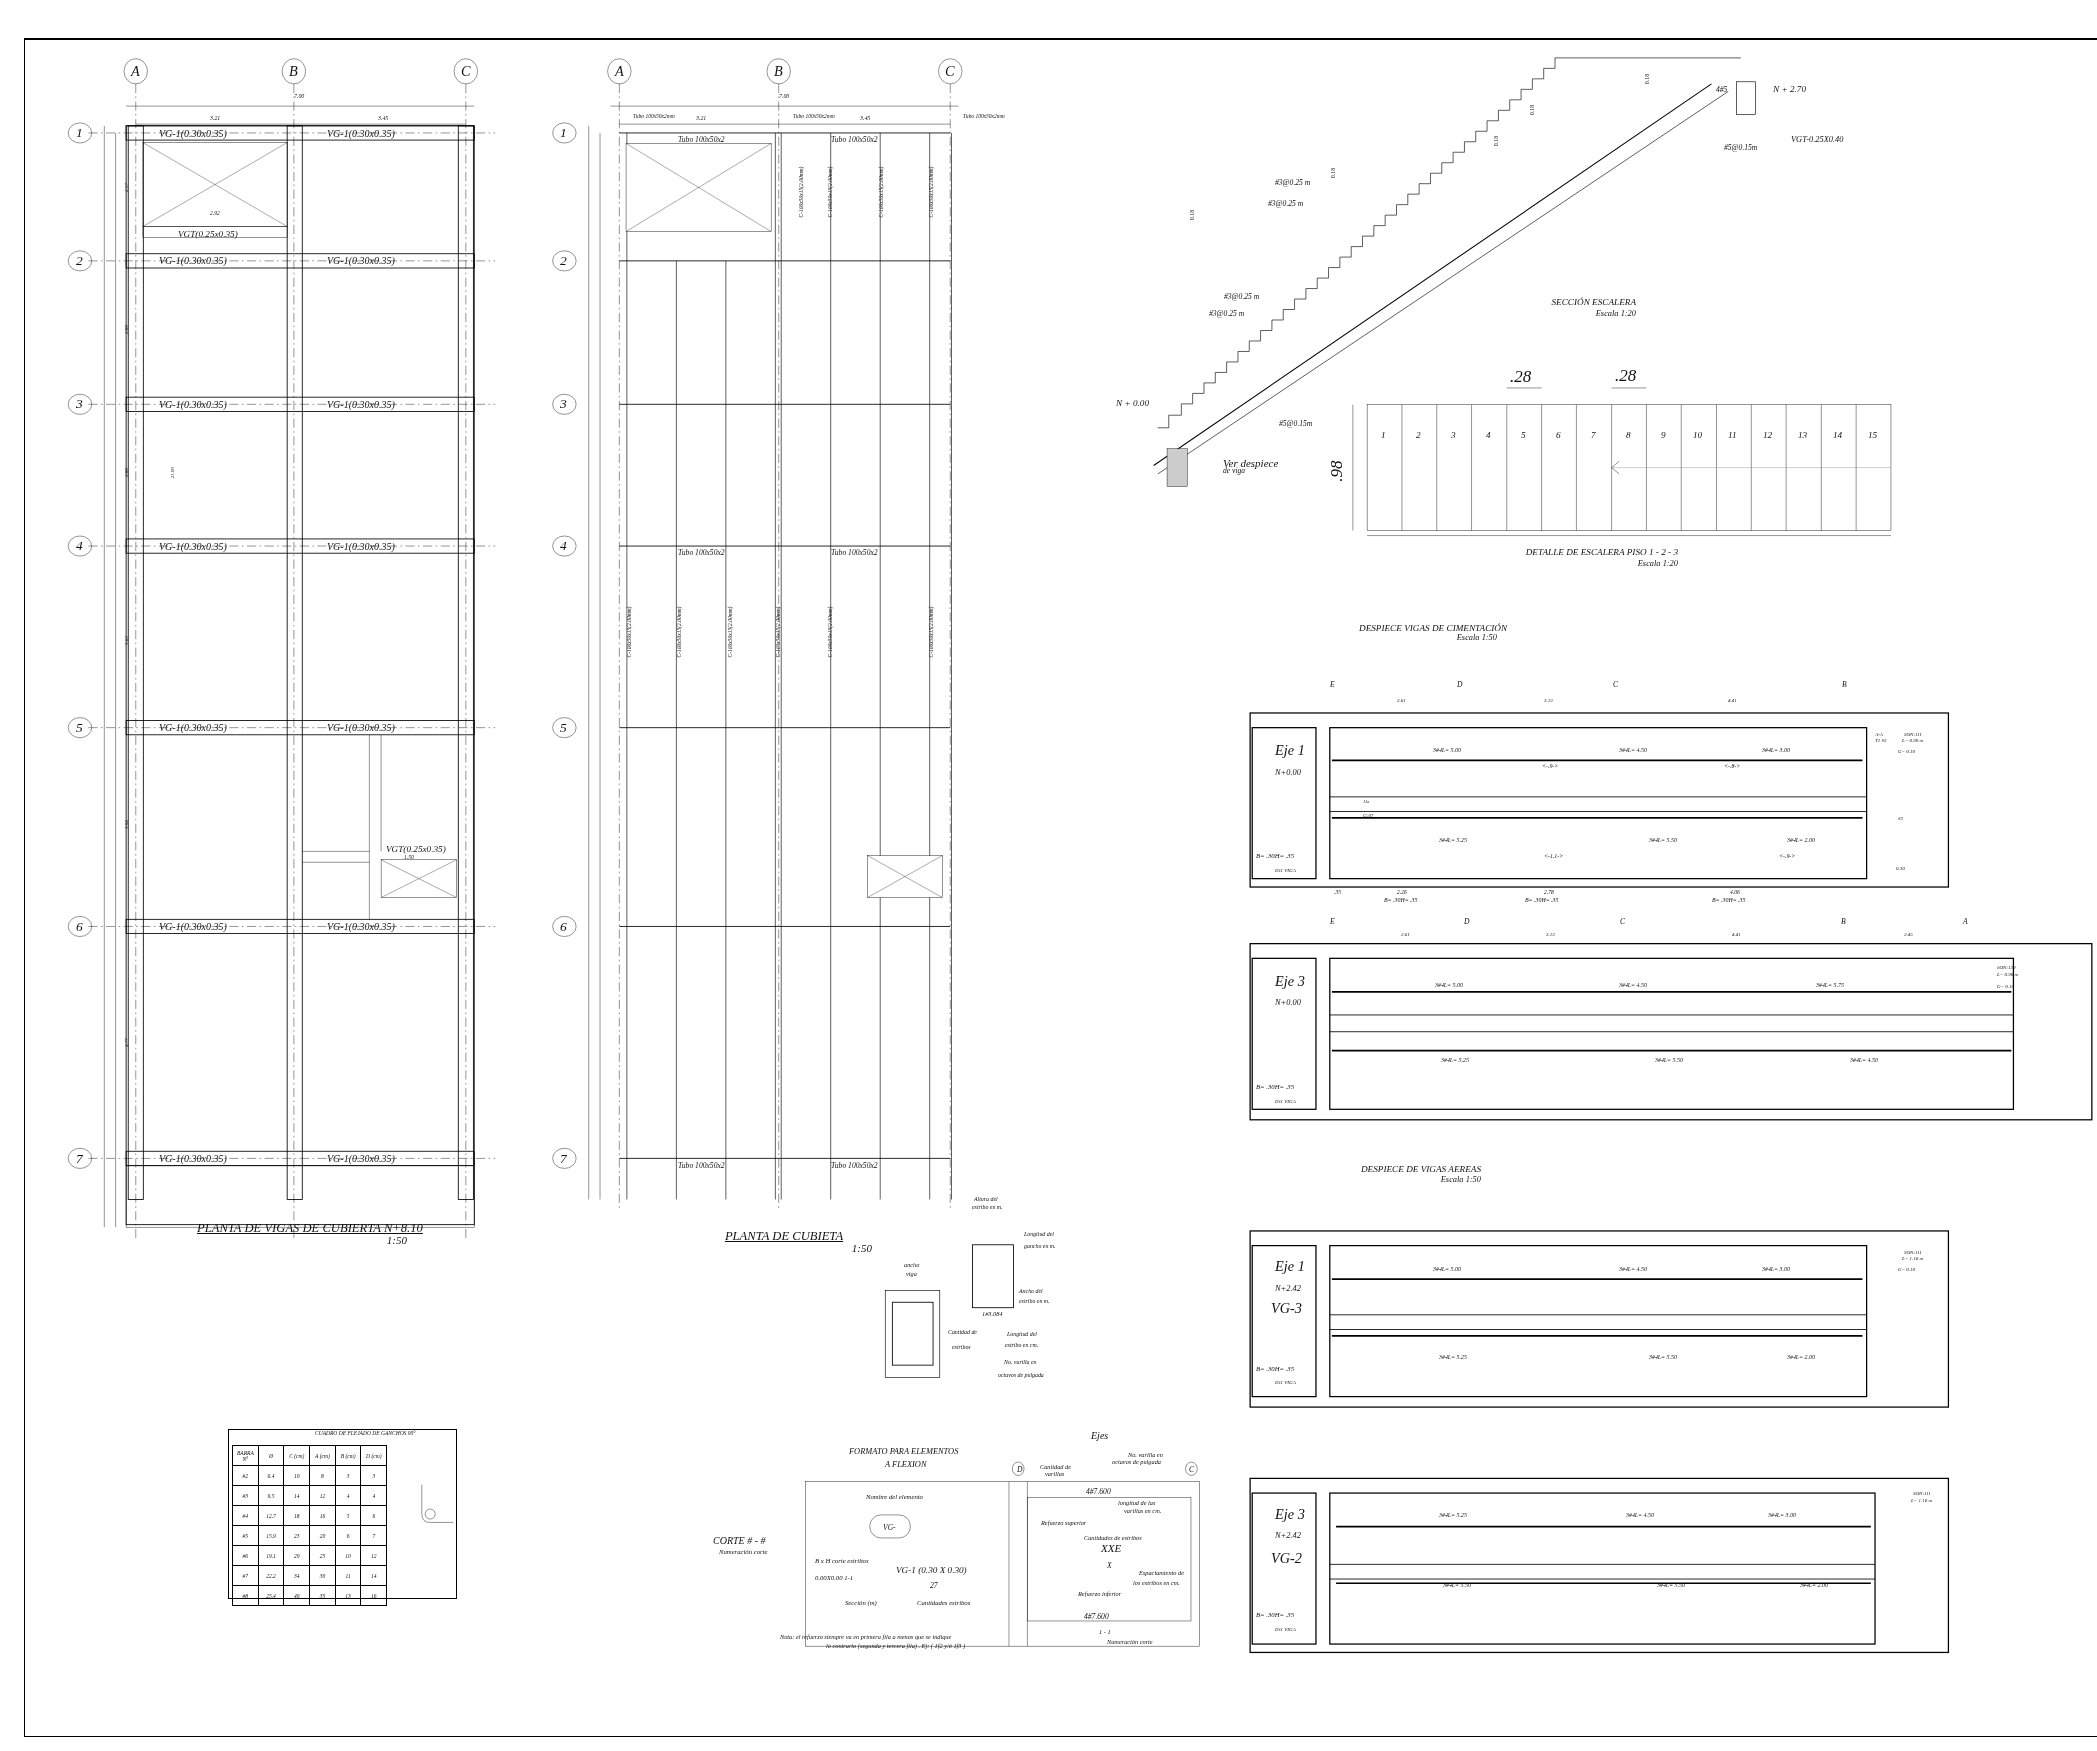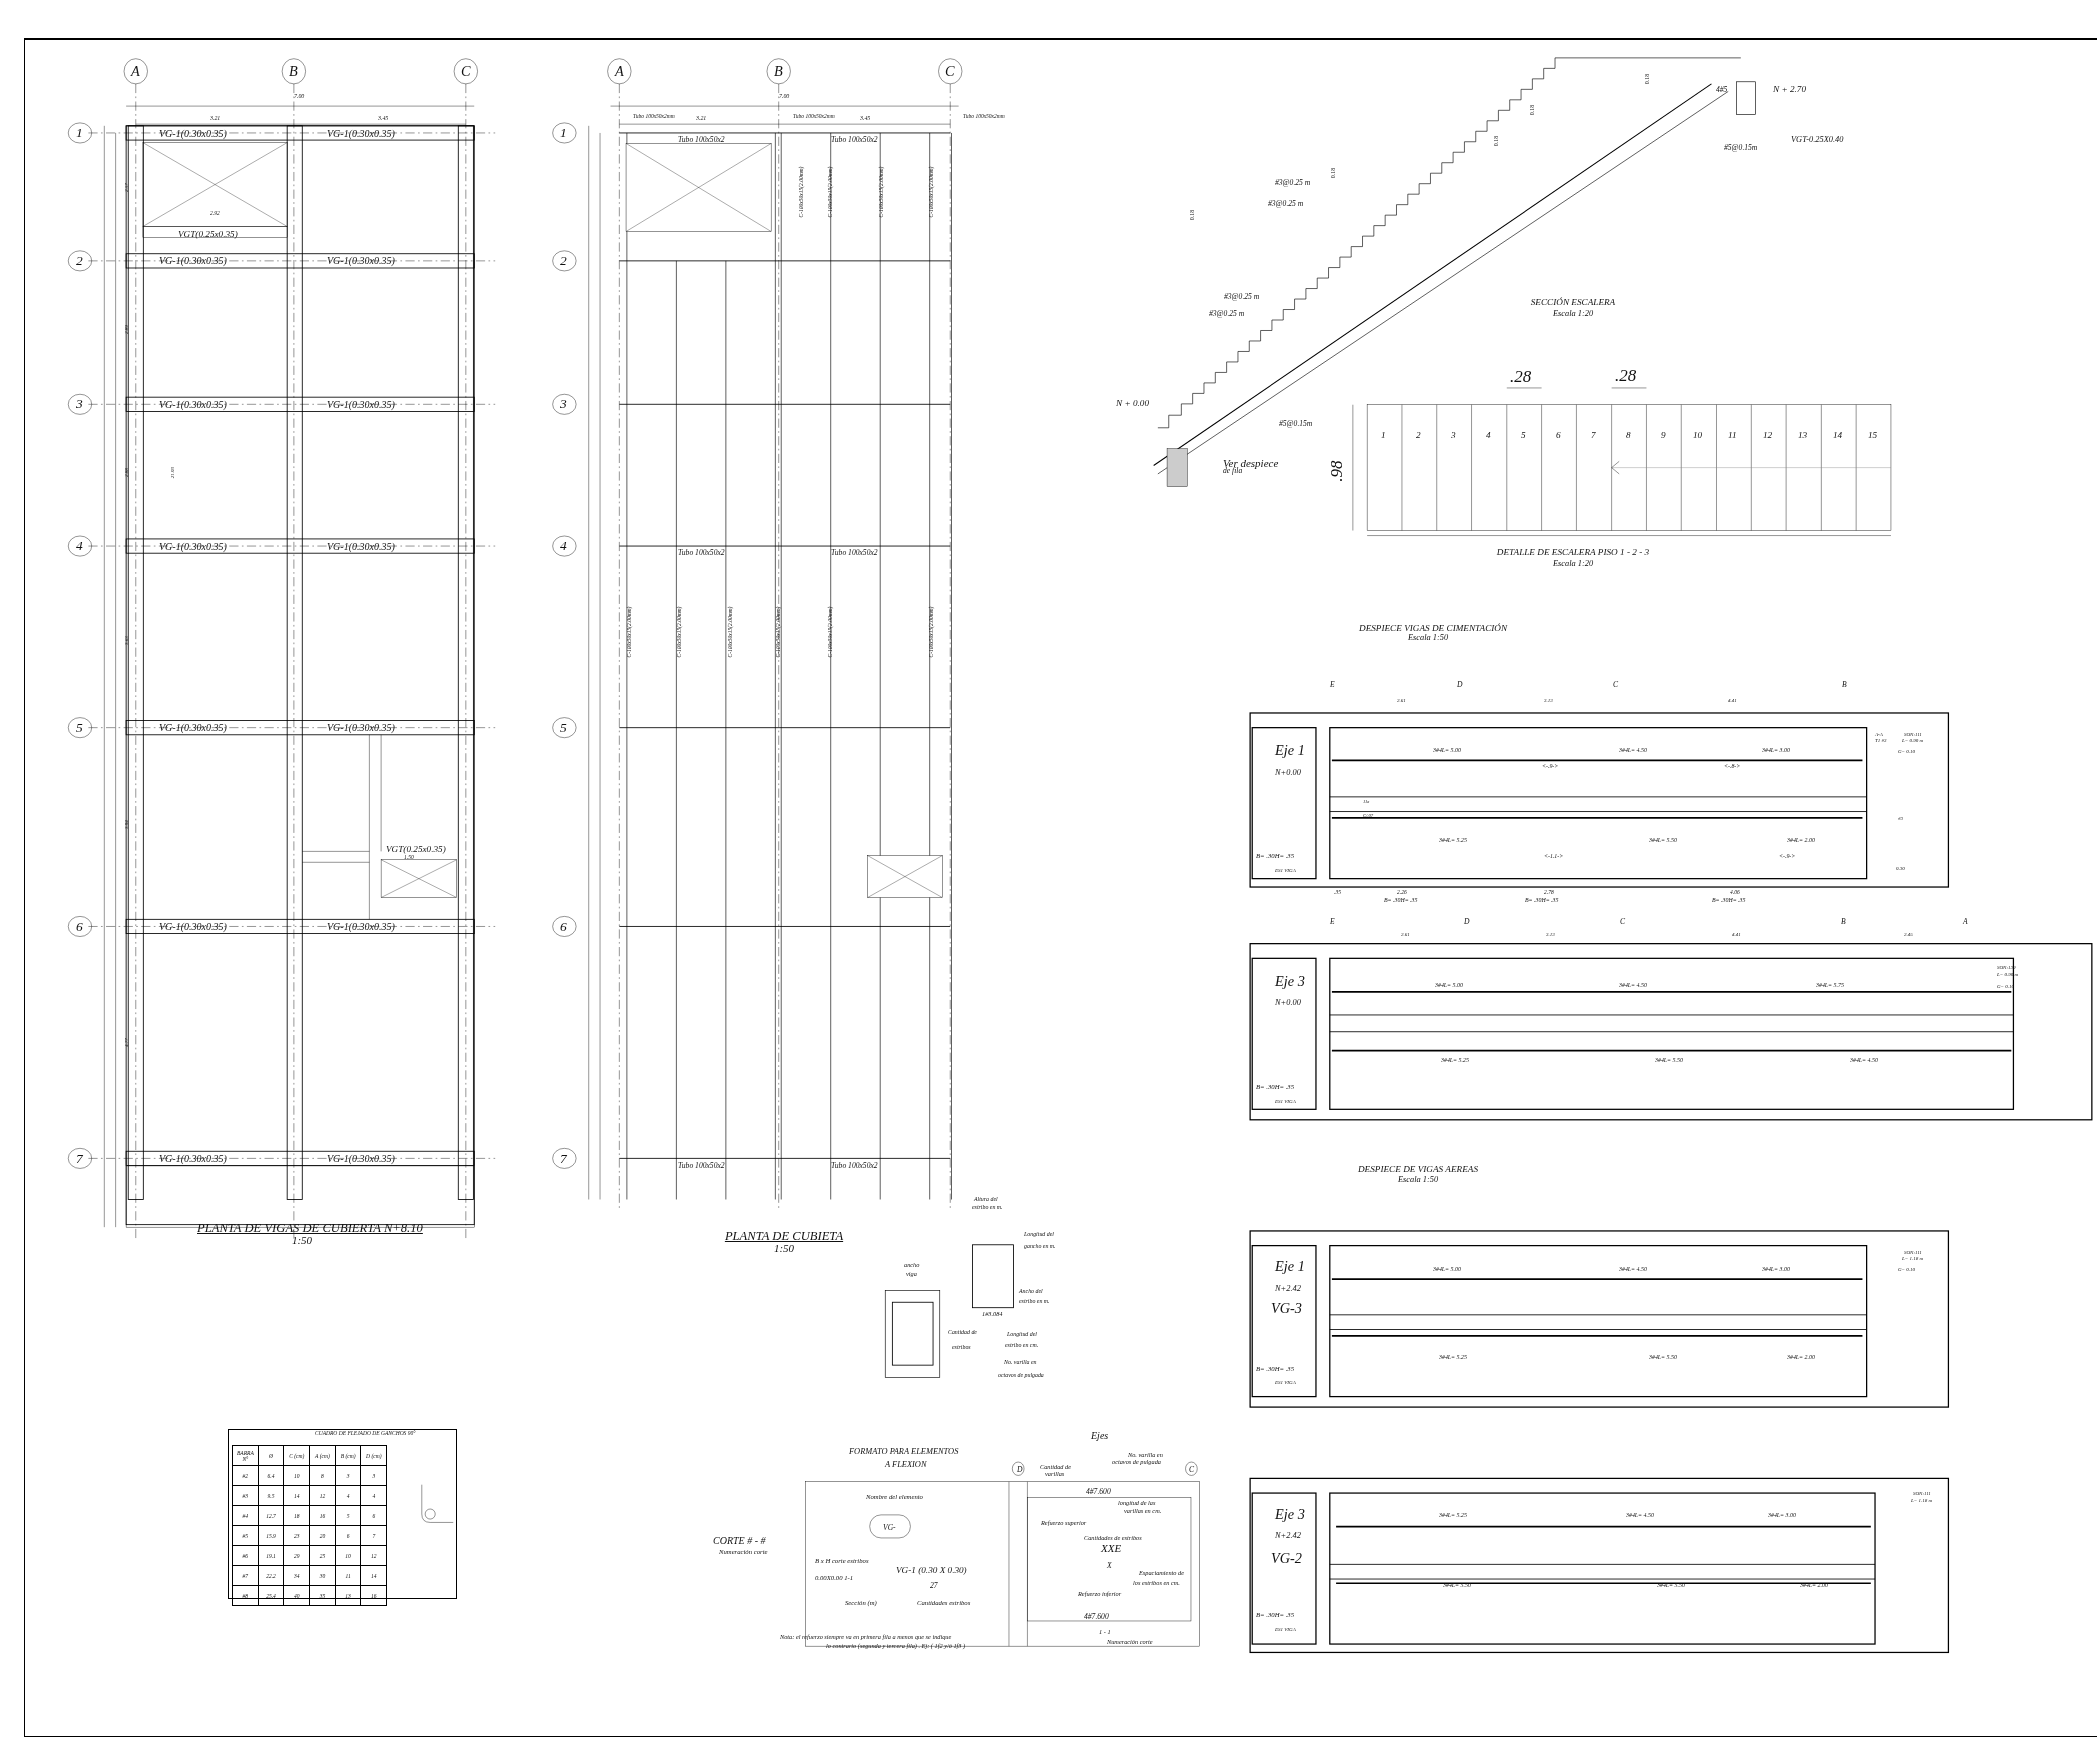--- a/index.html
+++ b/index.html
@@ -1,21 +1,21 @@
 <!DOCTYPE html>
 <html style="font-size:6.7px"><head>
 <meta charset="utf-8">
 <style>
   html,body{margin:0;padding:0;background:#fff;}
   body{width:2145px;height:1751px;position:relative;overflow:hidden;font-family:"Liberation Serif","DejaVu Serif",serif;font-style:italic;color:#111;}
   .sheet{position:absolute;left:24px;top:38px;width:2121px;height:1699px;border-top:2.5px solid #000;border-left:0.8px solid #000;border-bottom:1.3px solid #000;box-sizing:border-box;}
   svg{position:absolute;left:0;top:0;}
   .t{position:absolute;white-space:nowrap;font-style:italic;}
   .title{font-size:12.6px;text-decoration:underline;text-align:center;}
-  .sub{font-size:11px;text-align:center;}
+  .sub{font-size:11px;text-align:right;}
   table.hooks{border-collapse:collapse;position:absolute;left:232px;top:1445px;font-size:5.5px;}
   table.hooks td,table.hooks th{border:0.4px solid #000;width:22.7px;height:17px;text-align:center;font-weight:normal;font-style:italic;}
 </style>
 </head>
 <body>
 
 <div class="sheet"></div>
 
 <div>
 <svg width="2145" height="1751" viewBox="0 0 5113 4175">
@@ -237,21 +237,21 @@
 <span class="t" style="left:1275px;top:178px;font-size:7.6px">#3@0.25 m</span>
 <span class="t" style="left:1268px;top:199px;font-size:7.6px">#3@0.25 m</span>
 <span class="t" style="left:1224px;top:292px;font-size:7.6px">#3@0.25 m</span>
 <span class="t" style="left:1209px;top:309px;font-size:7.6px">#3@0.25 m</span>
 <span class="t" style="left:1642px;top:76px;font-size:5.9px;font-style:normal;transform:rotate(-90deg)">0.18</span>
 <span class="t" style="left:1527px;top:107px;font-size:5.9px;font-style:normal;transform:rotate(-90deg)">0.18</span>
 <span class="t" style="left:1491px;top:138px;font-size:5.9px;font-style:normal;transform:rotate(-90deg)">0.18</span>
 <span class="t" style="left:1328px;top:170px;font-size:5.9px;font-style:normal;transform:rotate(-90deg)">0.18</span>
 <span class="t" style="left:1187px;top:212px;font-size:5.9px;font-style:normal;transform:rotate(-90deg)">0.18</span>
 <span class="t" style="left:1223px;top:457px;font-size:11px">Ver despiece</span>
-<span class="t" style="left:1223px;top:466px;font-size:7.6px">de fila</span>
+<span class="t" style="left:1223px;top:466px;font-size:7.6px">de viga</span>
 <div class="t sub" style="left:1510px;top:297px;width:126px;font-size:9.2px">SECCIÓN ESCALERA</div>
 <div class="t sub" style="left:1510px;top:309px;width:126px;font-size:8.4px">Escala 1:20</div>
 </div>
 
 <div>
 <svg width="2145" height="1751" viewBox="0 0 5113 4175">
   <g stroke="#000" fill="none">
     <rect x="3259" y="965" width="1249" height="300"></rect>
     <line x1="3259" y1="1277" x2="4508" y2="1277"></line>
     <line x1="3342" y1="965" x2="3342" y2="1265"></line>

